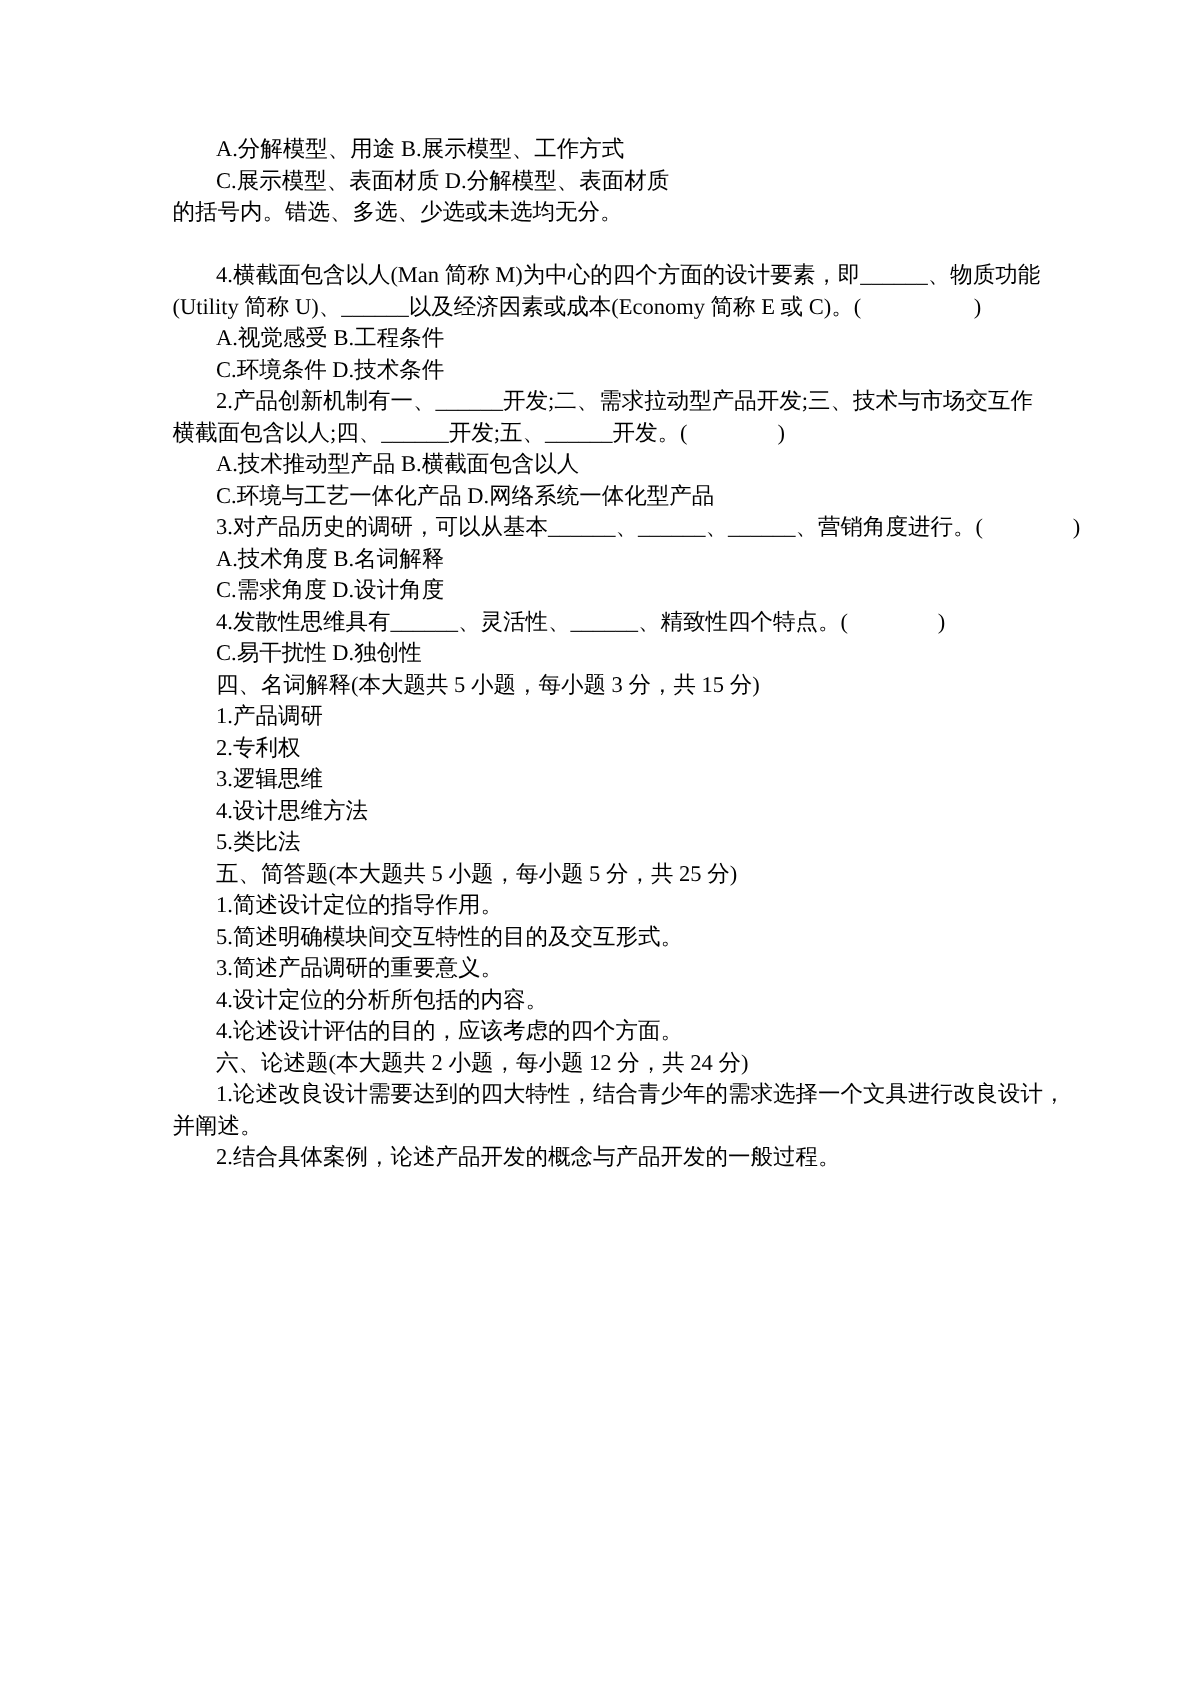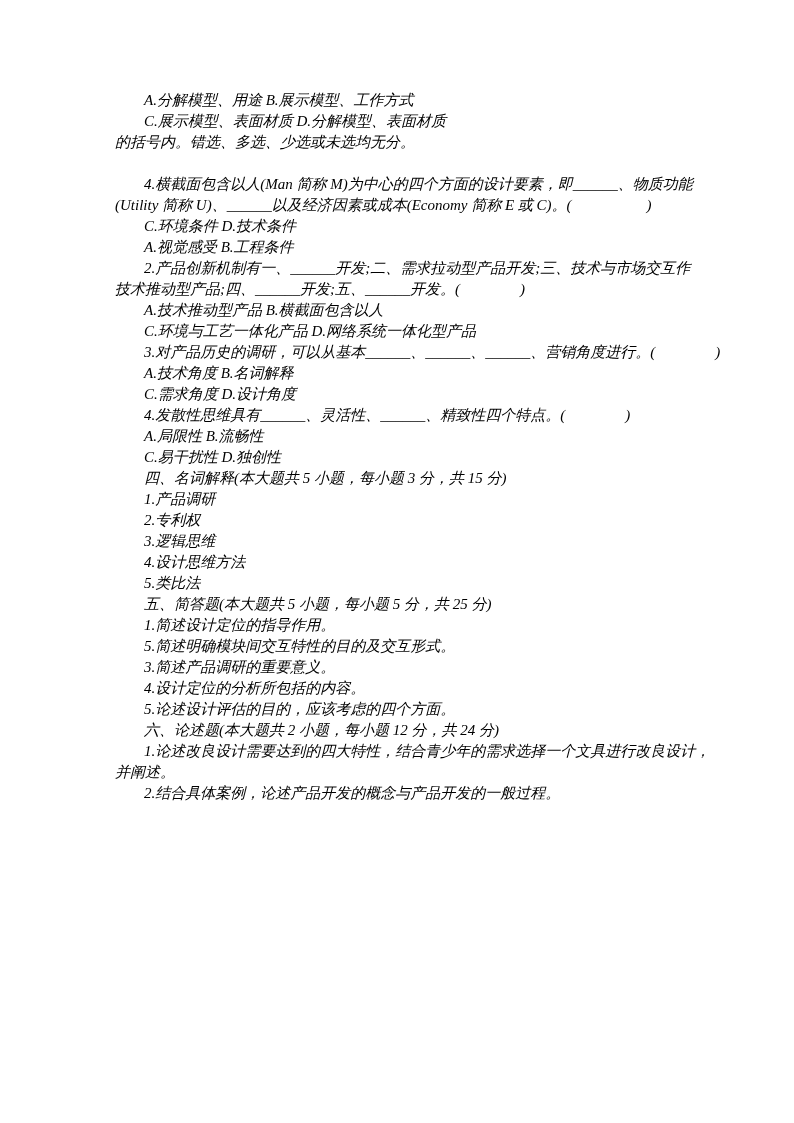--- a/index.html
+++ b/index.html
@@ -10,21 +10,20 @@
   body {
     width: 794px;
     height: 1123px;
     overflow: hidden;
   }
   .page {
     position: relative;
     width: 794px;
     height: 1123px;
     background: #ffffff;
-    font-style: italic;
   }
   .doc {
     position: absolute;
     left: 115px;
     top: 90px;
     width: 565px;
     color: #000000;
     font-family: "Liberation Serif", "DejaVu Serif", serif;
     font-size: 15px;
     line-height: 21px;
@@ -44,42 +43,41 @@
 <body>
 
 <div class="page">
   <div class="doc" id="doc">
       <div class="line indent">A.分解模型、用途 B.展示模型、工作方式</div>
       <div class="line indent">C.展示模型、表面材质 D.分解模型、表面材质</div>
       <div class="line">的括号内。错选、多选、少选或未选均无分。</div>
       <div class="line blank"></div>
       <div class="line indent">4.横截面包含以人(Man 简称 M)为中心的四个方面的设计要素，即______、物质功能</div>
       <div class="line">(Utility 简称 U)、______以及经济因素或成本(Economy 简称 E 或 C)。(　　　　　)</div>
+      <div class="line indent">A.视觉感受 B.工程条件</div>
       <div class="line indent">C.环境条件 D.技术条件</div>
-      <div class="line indent">A.视觉感受 B.工程条件</div>
       <div class="line indent">2.产品创新机制有一、______开发;二、需求拉动型产品开发;三、技术与市场交互作</div>
-      <div class="line">技术推动型产品;四、______开发;五、______开发。(　　　　)</div>
+      <div class="line">横截面包含以人;四、______开发;五、______开发。(　　　　)</div>
       <div class="line indent">A.技术推动型产品 B.横截面包含以人</div>
       <div class="line indent">C.环境与工艺一体化产品 D.网络系统一体化型产品</div>
       <div class="line indent">3.对产品历史的调研，可以从基本______、______、______、营销角度进行。(　　　　)</div>
       <div class="line indent">A.技术角度 B.名词解释</div>
       <div class="line indent">C.需求角度 D.设计角度</div>
       <div class="line indent">4.发散性思维具有______、灵活性、______、精致性四个特点。(　　　　)</div>
-      <div class="line indent">A.局限性 B.流畅性</div>
       <div class="line indent">C.易干扰性 D.独创性</div>
       <div class="line indent">四、名词解释(本大题共 5 小题，每小题 3 分，共 15 分)</div>
       <div class="line indent">1.产品调研</div>
       <div class="line indent">2.专利权</div>
       <div class="line indent">3.逻辑思维</div>
       <div class="line indent">4.设计思维方法</div>
       <div class="line indent">5.类比法</div>
       <div class="line indent">五、简答题(本大题共 5 小题，每小题 5 分，共 25 分)</div>
       <div class="line indent">1.简述设计定位的指导作用。</div>
       <div class="line indent">5.简述明确模块间交互特性的目的及交互形式。</div>
       <div class="line indent">3.简述产品调研的重要意义。</div>
       <div class="line indent">4.设计定位的分析所包括的内容。</div>
-      <div class="line indent">5.论述设计评估的目的，应该考虑的四个方面。</div>
+      <div class="line indent">4.论述设计评估的目的，应该考虑的四个方面。</div>
       <div class="line indent">六、论述题(本大题共 2 小题，每小题 12 分，共 24 分)</div>
       <div class="line indent">1.论述改良设计需要达到的四大特性，结合青少年的需求选择一个文具进行改良设计，</div>
       <div class="line">并阐述。</div>
       <div class="line indent">2.结合具体案例，论述产品开发的概念与产品开发的一般过程。</div>
     </div>
 </div>
 
 </body></html>

